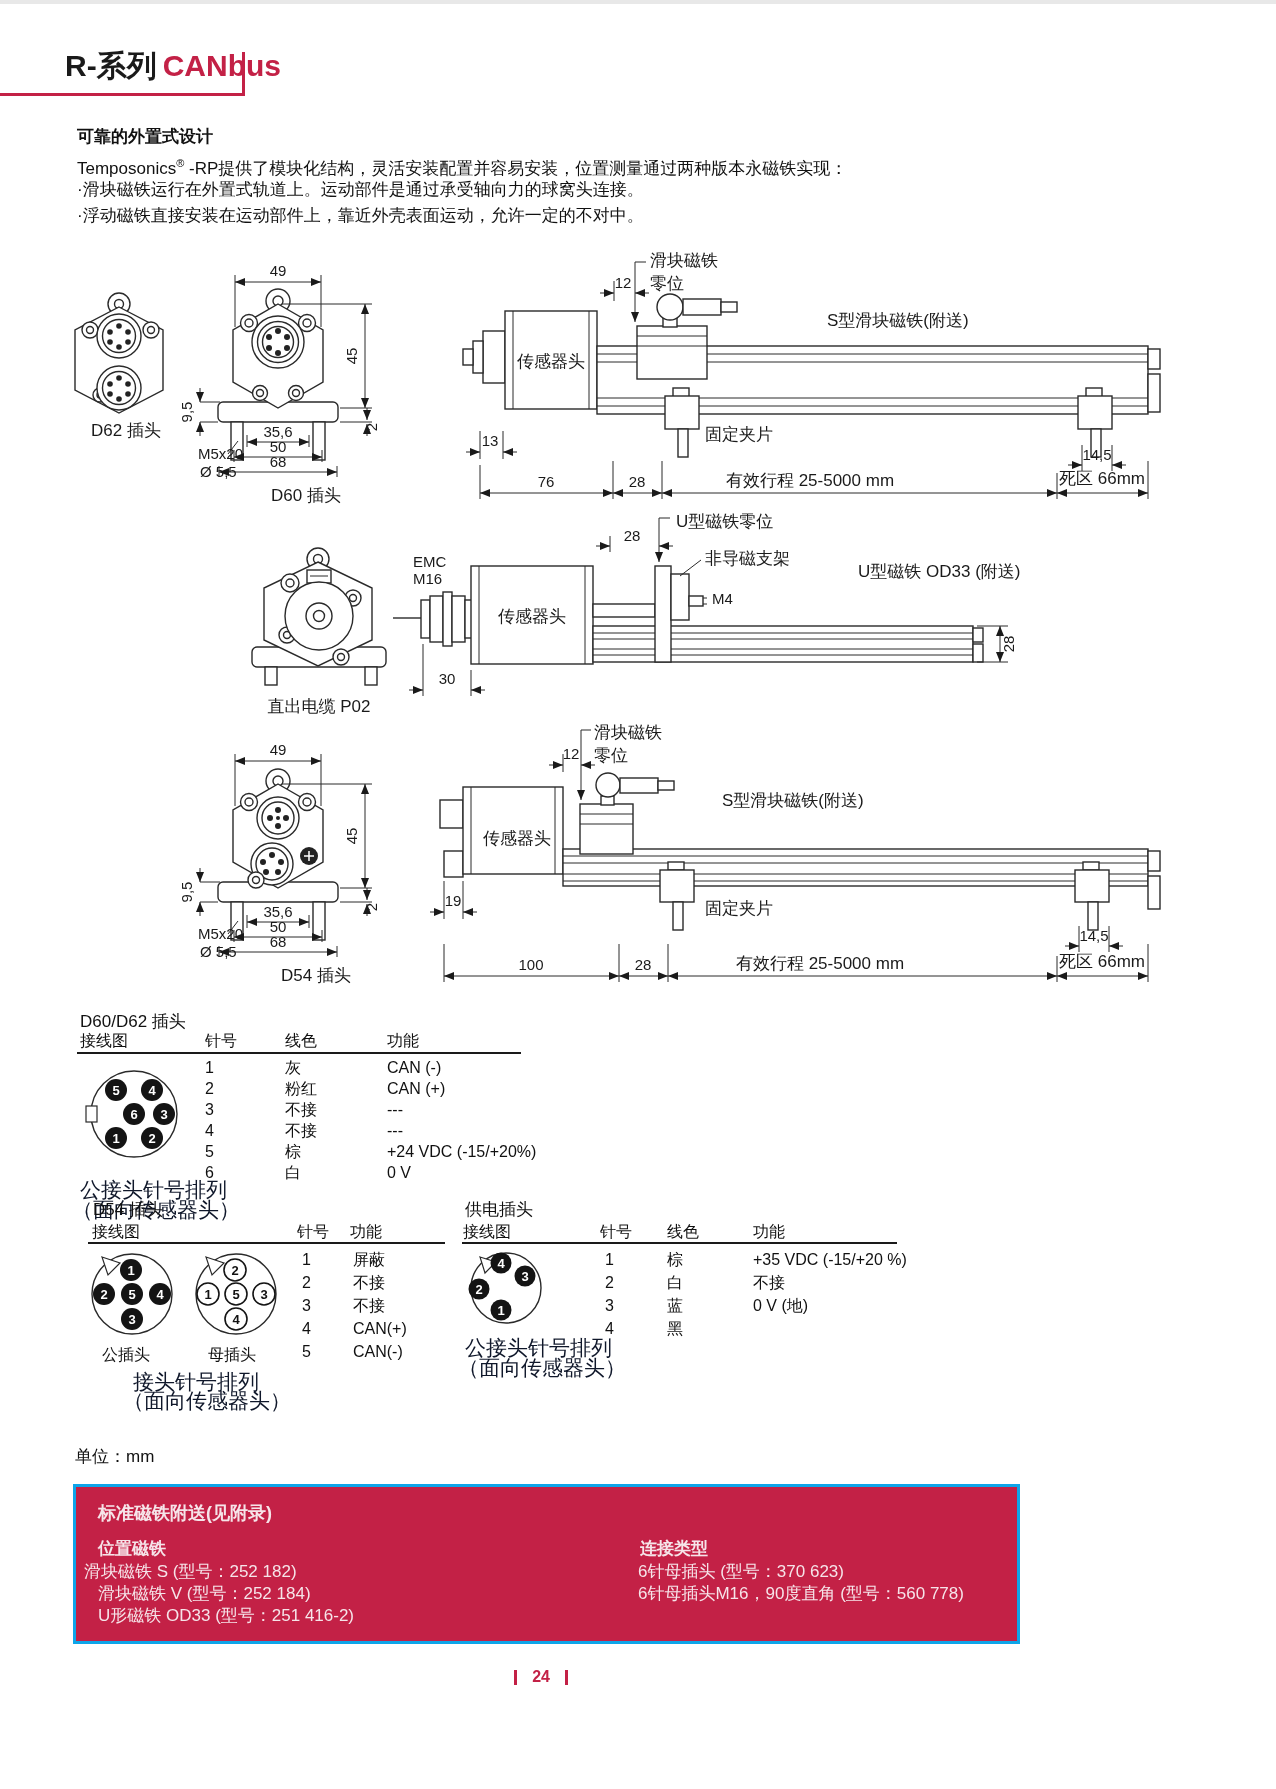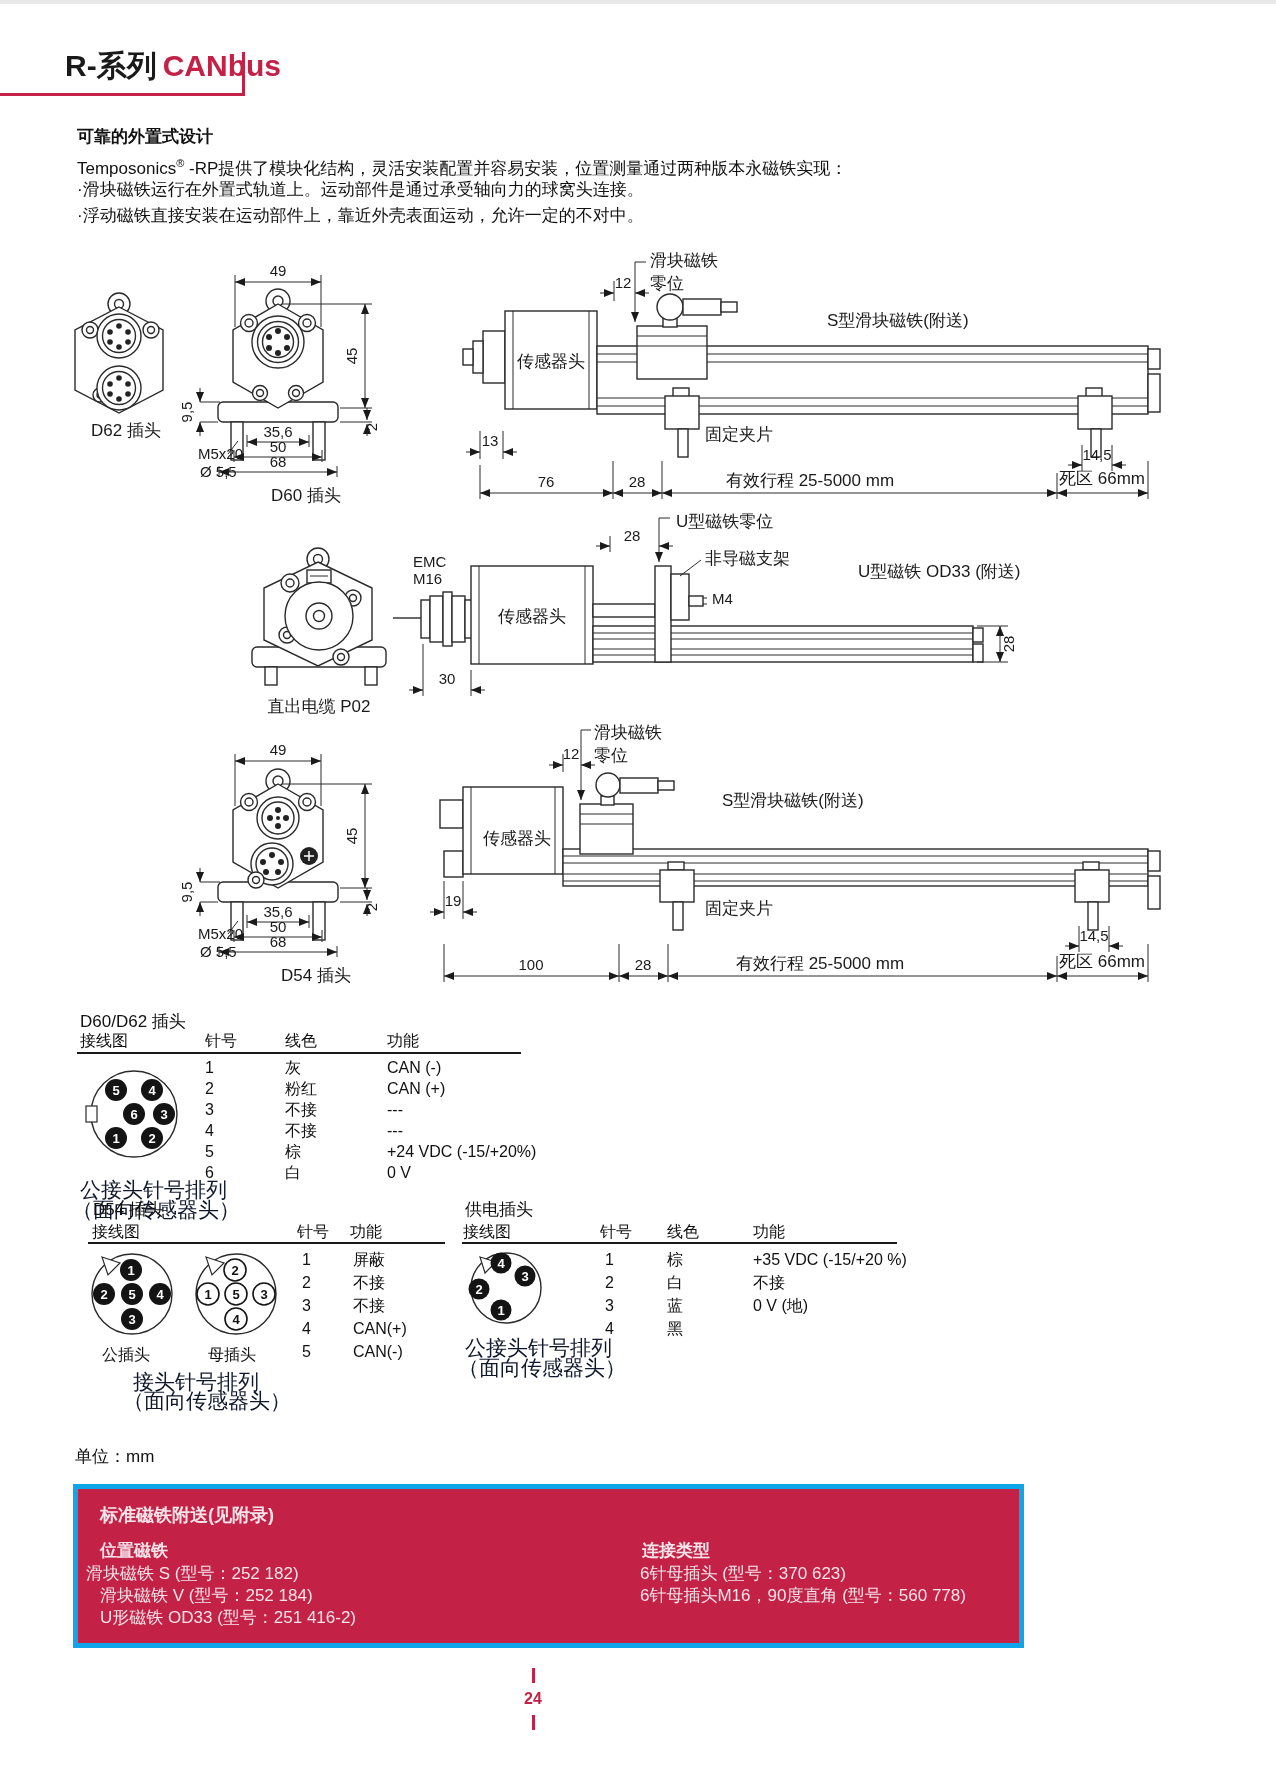--- a/index.html
+++ b/index.html
@@ -26,24 +26,24 @@
   .mid{text-anchor:middle;}
   .dk{fill:#222;}
   .pin{fill:#141414;}
   .pw{fill:#fff;stroke:#141414;stroke-width:1.6;}
   .pt{fill:#fff;font-size:13px;font-weight:bold;text-anchor:middle;}
   .ptb{fill:#111;font-size:13px;font-weight:bold;text-anchor:middle;}
   
   .rowgrid{display:grid;font-size:16px;color:#111;}
   .rowgrid .r{display:contents;}
   
-  #magnet-box{background:var(--accent);border:5px solid #0ea5e9;color:#f6e4e9;}
+  #magnet-box{background:var(--accent);border:3px solid #0ea5e9;color:#f6e4e9;}
   #magnet-box .bx{position:absolute;font-size:17px;}
-  #page-num{display:flex;align-items:center;justify-content:flex-end;gap:7px;color:var(--accent);
-            font-size:16px;font-weight:bold;flex-direction:column;}
+  #page-num{display:flex;align-items:center;justify-content:flex-end;gap:15px;color:var(--accent);
+            font-size:16px;font-weight:bold;}
   #page-num .bar{display:inline-block;width:3px;height:15px;background:var(--accent);}
 </style>
 </head>
 <body>
 
 <div id="page" style="--accent:#c32146">
 
   <div class="abs" style="left:65px;top:42px;font-size:30px;font-weight:bold;">
     <span>R-系列</span><span style="color:var(--accent);margin-left:6px;">CANbus</span>
   </div>

